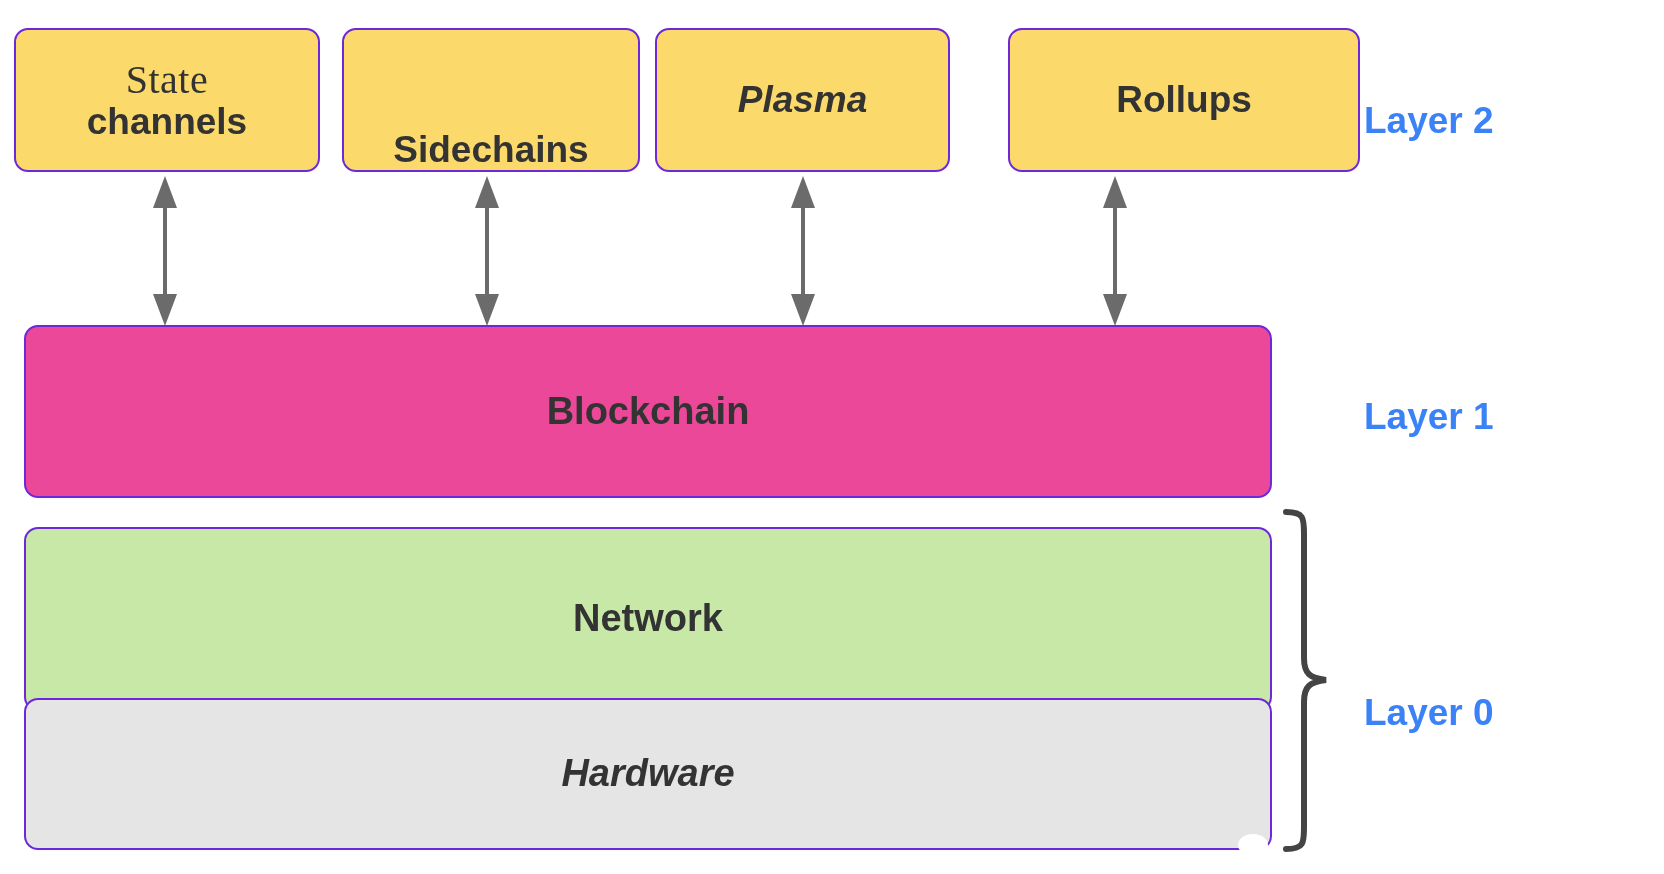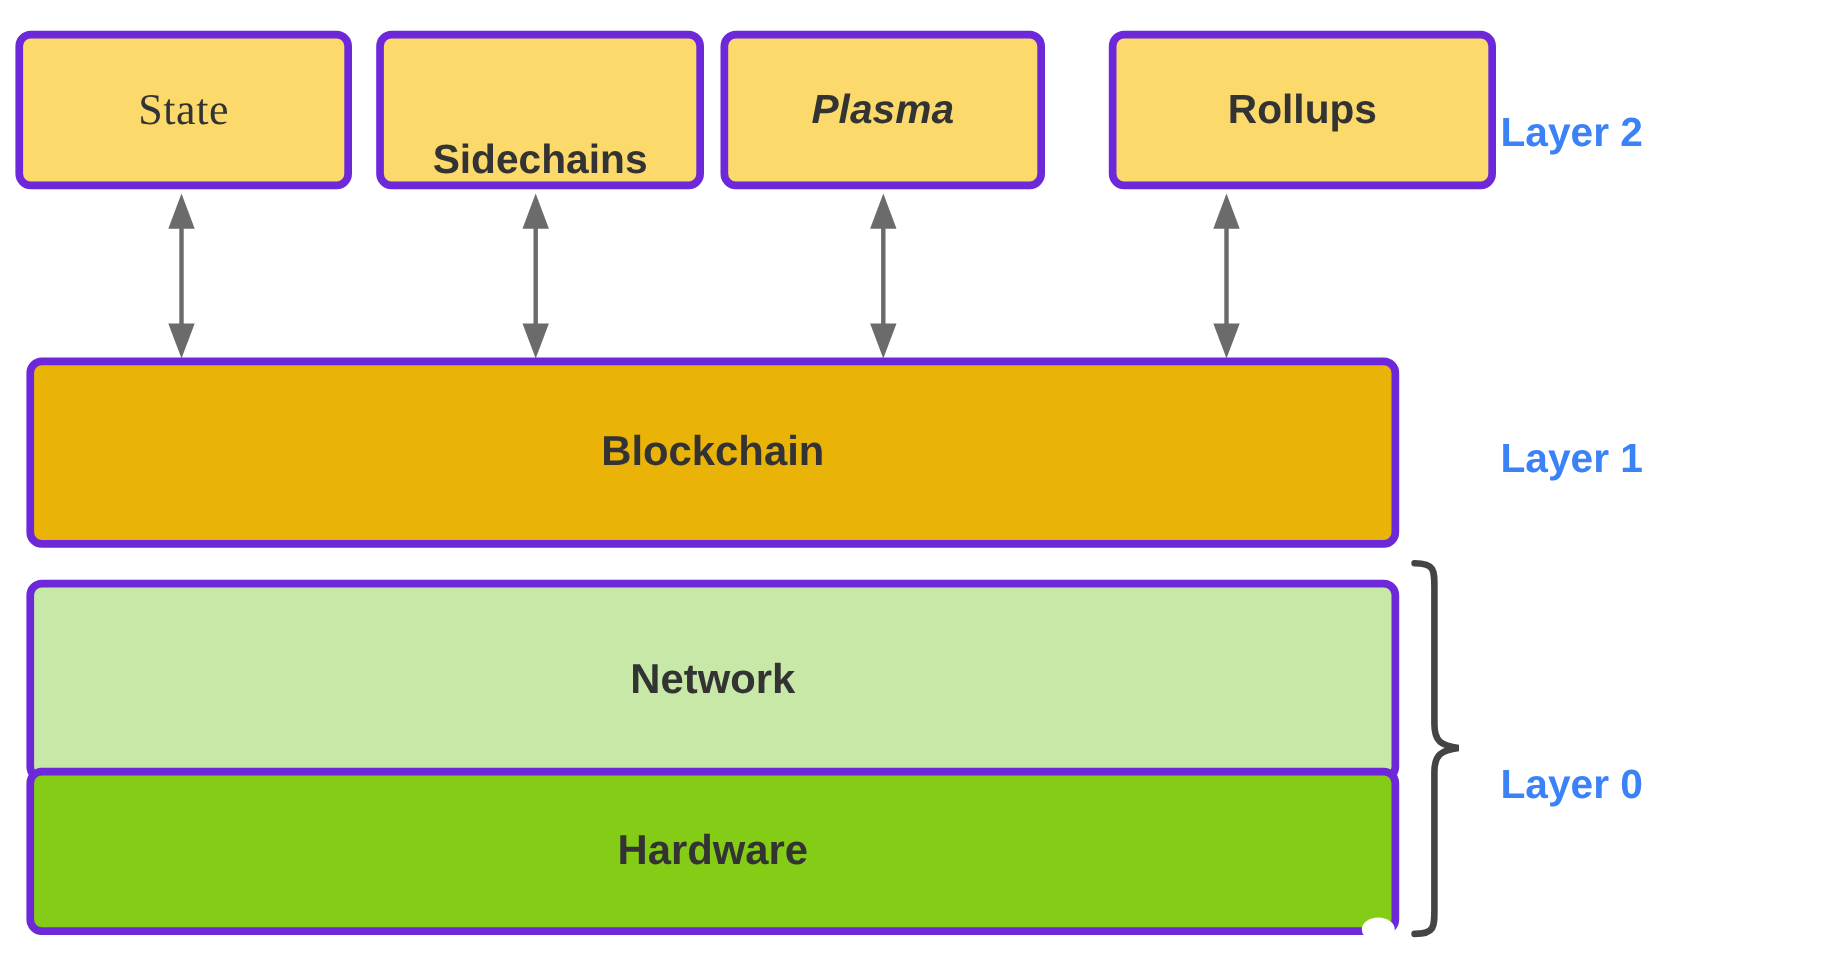--- a/index.html
+++ b/index.html
@@ -18,21 +18,21 @@
     width: 1664px;
     height: 874px;
     background: #ffffff;
     overflow: hidden;
   }
 
   
   .node {
     position: absolute;
     box-sizing: border-box;
-    border: 7px solid #6d28d9;
+    border: 2px solid #6d28d9;
     border-radius: 12px;
     display: flex;
     align-items: center;
     justify-content: center;
     text-align: center;
     color: #333333;
     font-weight: bold;
     line-height: 1.08;
   }
 
@@ -64,23 +64,23 @@
   #box-plasma   { left: 655px; width: 295px; font-style: italic; }
   #box-rollups  { left: 1008px; width: 352px; }
 
   
   .wide-box {
     left: 24px;
     width: 1248px;
     font-size: 38px;
     border-radius: 14px;
   }
-  #box-blockchain { top: 325px; height: 173px; background: #eab308; }
+  #box-blockchain { top: 325px; height: 173px; background: #ec4899; }
   #box-network    { top: 527px; height: 184px; background: #C7E8A6; }
-  #box-hardware   { top: 698px; height: 152px; background: #84cc16; }
+  #box-hardware   { top: 698px; height: 152px; background: #e5e5e5; font-style: italic; }
 
   
   .arrow {
     position: absolute;
     top: 176px;
     width: 40px;
     height: 150px;
     margin-left: -20px;
   }
 
@@ -118,20 +118,21 @@
   }
 </style>
 </head>
 <body>
 
 <div id="stage">
 
   <div class="node l2-box" id="box-state">
     <span class="lbl">
       <span class="serif-word">State</span><br>
+      <span class="sans-word">channels</span>
     </span>
   </div>
 
   <div class="node l2-box" id="box-side">
     <span class="lbl sans-word">Sidechains</span>
   </div>
 
   <div class="node l2-box" id="box-plasma">
     <span class="lbl sans-word">Plasma</span>
   </div>

